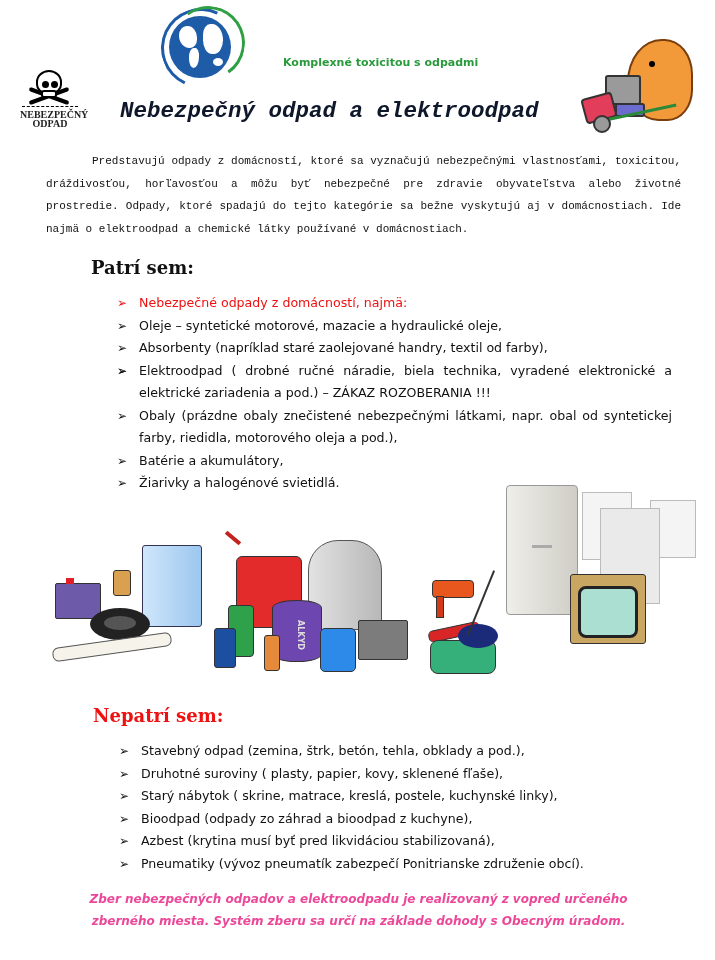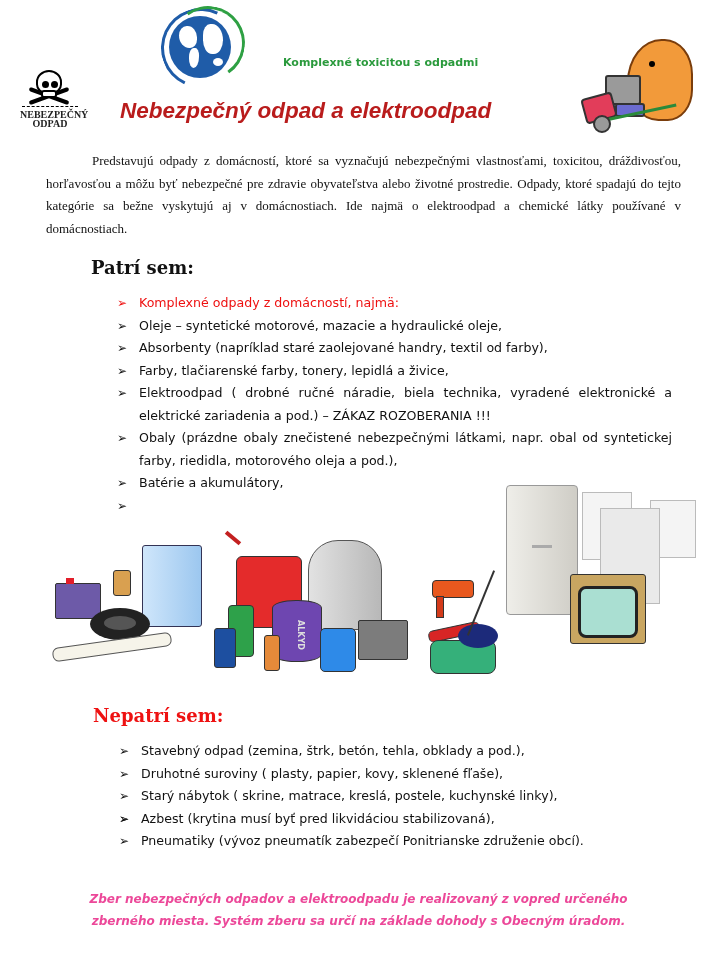--- a/index.html
+++ b/index.html
@@ -28,23 +28,23 @@
 
   .hedgehog { position:absolute; left:575px; top:35px; width:135px; height:100px; }
   .hh-body { position:absolute; left:52px; top:4px; width:66px; height:82px; background:#f29a3a; border-radius:55% 45% 40% 50%; border:2px solid #7a3d0c; }
   .hh-eye { position:absolute; left:74px; top:26px; width:6px; height:6px; background:#000; border-radius:50%; }
   .hh-tv { position:absolute; left:8px; top:60px; width:32px; height:26px; background:#e23d5a; border:2px solid #333; border-radius:4px; transform:rotate(-15deg); }
   .hh-pc { position:absolute; left:30px; top:40px; width:36px; height:30px; background:#9a9a9a; border:2px solid #333; border-radius:3px; }
   .hh-radio { position:absolute; left:40px; top:68px; width:30px; height:14px; background:#6b6bd0; border:2px solid #333; border-radius:3px; }
   .hh-wheel { position:absolute; left:18px; top:80px; width:18px; height:18px; background:#9a9a9a; border:2px solid #333; border-radius:50%; }
   .hh-handle { position:absolute; left:30px; top:76px; width:72px; height:3px; background:#2a8a3a; transform:rotate(-12deg); }
 
-  .doc-title { position:absolute; left:120px; top:98px; font-family:Liberation Sans, sans-serif; font-weight:bold; font-style:italic; font-size:22.5px; color:#b91c1c; white-space:nowrap; }
+  .doc-title { position:absolute; left:120px; top:98px; font-family:Liberation Mono, monospace; font-weight:bold; font-style:italic; font-size:22.5px; color:#0f172a; white-space:nowrap; }
 
-  .intro { position:absolute; left:46px; top:150px; width:635px; font-family:Liberation Serif, serif; font-size:13px; line-height:22.5px; color:#111; text-align:justify; }
+  .intro { position:absolute; left:46px; top:150px; width:635px; font-family:Liberation Mono, monospace; font-size:11px; line-height:22.5px; color:#111; text-align:justify; }
   .intro .indent { display:inline-block; width:46px; }
 
   .h-patri { position:absolute; left:91px; top:257px; font-family:"DejaVu Serif", serif; font-weight:bold; font-size:18px; color:#111; }
   .h-nepatri { position:absolute; left:93px; top:705px; font-family:"DejaVu Serif", serif; font-weight:bold; font-size:18px; color:#ee1111; }
 
   ul.bl { position:absolute; list-style:none; font-family:"DejaVu Sans", sans-serif; font-size:12.6px; color:#111; }
   ul.bl li { position:relative; padding-left:22px; line-height:22.5px; text-align:justify; }
   ul.bl li .arrow { position:absolute; left:0; top:0; font-size:12px; }
   ul.bl li.red { color:#ee1111; }
   .list1 { left:117px; top:292px; width:555px; }
@@ -94,28 +94,28 @@
   <div class="hh-handle"></div>
   <div class="hh-wheel"></div>
 </div>
 
 <h1 class="doc-title">Nebezpečný odpad a elektroodpad</h1>
 
 <p class="intro"><span class="indent"></span><span>Predstavujú odpady z domácností, ktoré sa vyznačujú nebezpečnými vlastnosťami, toxicitou, dráždivosťou, horľavosťou a môžu byť nebezpečné pre zdravie obyvateľstva alebo životné prostredie. Odpady, ktoré spadajú do tejto kategórie sa bežne vyskytujú aj v domácnostiach. Ide najmä o elektroodpad a chemické látky používané v domácnostiach.</span></p>
 
 <h2 class="h-patri">Patrí sem:</h2>
 <ul class="bl list1">
-  <li class="red"><span class="arrow">➢</span><span>Komplexné odpady z domácností, najmä:</span></li>
+  <li class="red"><span class="arrow">➢</span><span>Nebezpečné odpady z domácností, najmä:</span></li>
   <li><span class="arrow">➢</span><span>Oleje – syntetické motorové, mazacie a hydraulické oleje,</span></li>
   <li><span class="arrow">➢</span><span>Absorbenty (napríklad staré zaolejované handry, textil od farby),</span></li>
-  <li><span class="arrow">➢</span><span>Farby, tlačiarenské farby, tonery, lepidlá a živice,</span></li>
+  <li><span class="arrow">➢</span></li>
   <li><span class="arrow">➢</span><span>Elektroodpad ( drobné ručné náradie, biela technika, vyradené elektronické a elektrické zariadenia a pod.) – ZÁKAZ ROZOBERANIA !!!</span></li>
   <li><span class="arrow">➢</span><span>Obaly (prázdne obaly znečistené nebezpečnými látkami, napr. obal od syntetickej farby, riedidla, motorového oleja a pod.),</span></li>
   <li style="width:360px"><span class="arrow">➢</span><span>Batérie a akumulátory,</span></li>
-  <li style="width:360px"><span class="arrow">➢</span></li>
+  <li style="width:360px"><span class="arrow">➢</span><span>Žiarivky a halogénové svietidlá.</span></li>
 </ul>
 
 <div class="illus" style="left:0;top:480px;width:715px;height:225px;">
 
   <div class="shape" style="left:55px;top:103px;width:46px;height:36px;background:#6d5aa8;border:1px solid #333;border-radius:2px;"></div>
   <div class="shape" style="left:66px;top:98px;width:8px;height:6px;background:#e21e2a;"></div>
 
   <div class="shape" style="left:113px;top:90px;width:18px;height:26px;background:#d9a050;border:1px solid #333;border-radius:3px;"></div>
 
   <div class="shape" style="left:142px;top:65px;width:60px;height:82px;background:linear-gradient(90deg,#cfe6fb,#9cc7ef);border:1px solid #335;border-radius:3px;"></div>
@@ -161,18 +161,18 @@
 
   <div class="shape" style="left:570px;top:94px;width:76px;height:70px;background:#c9a661;border:1px solid #333;border-radius:3px;"></div>
   <div class="shape" style="left:578px;top:106px;width:60px;height:52px;background:#aadfd2;border:3px solid #222;border-radius:8px;"></div>
 </div>
 
 <h2 class="h-nepatri">Nepatrí sem:</h2>
 <ul class="bl list2">
   <li><span class="arrow">➢</span><span>Stavebný odpad (zemina, štrk, betón, tehla, obklady a pod.),</span></li>
   <li><span class="arrow">➢</span><span>Druhotné suroviny ( plasty, papier, kovy, sklenené fľaše),</span></li>
   <li><span class="arrow">➢</span><span>Starý nábytok ( skrine, matrace, kreslá, postele, kuchynské linky),</span></li>
-  <li><span class="arrow">➢</span></li>
+  <li><span class="arrow">➢</span><span>Bioodpad (odpady zo záhrad a bioodpad z kuchyne),</span></li>
   <li><span class="arrow">➢</span><span>Azbest (krytina musí byť pred likvidáciou stabilizovaná),</span></li>
   <li><span class="arrow">➢</span><span>Pneumatiky (vývoz pneumatík zabezpečí Ponitrianske združenie obcí).</span></li>
 </ul>
 
 <p class="footer">Zber nebezpečných odpadov a elektroodpadu je realizovaný z vopred určeného zberného miesta. Systém zberu sa určí na základe dohody s Obecným úradom.</p>
 
 </body></html>

